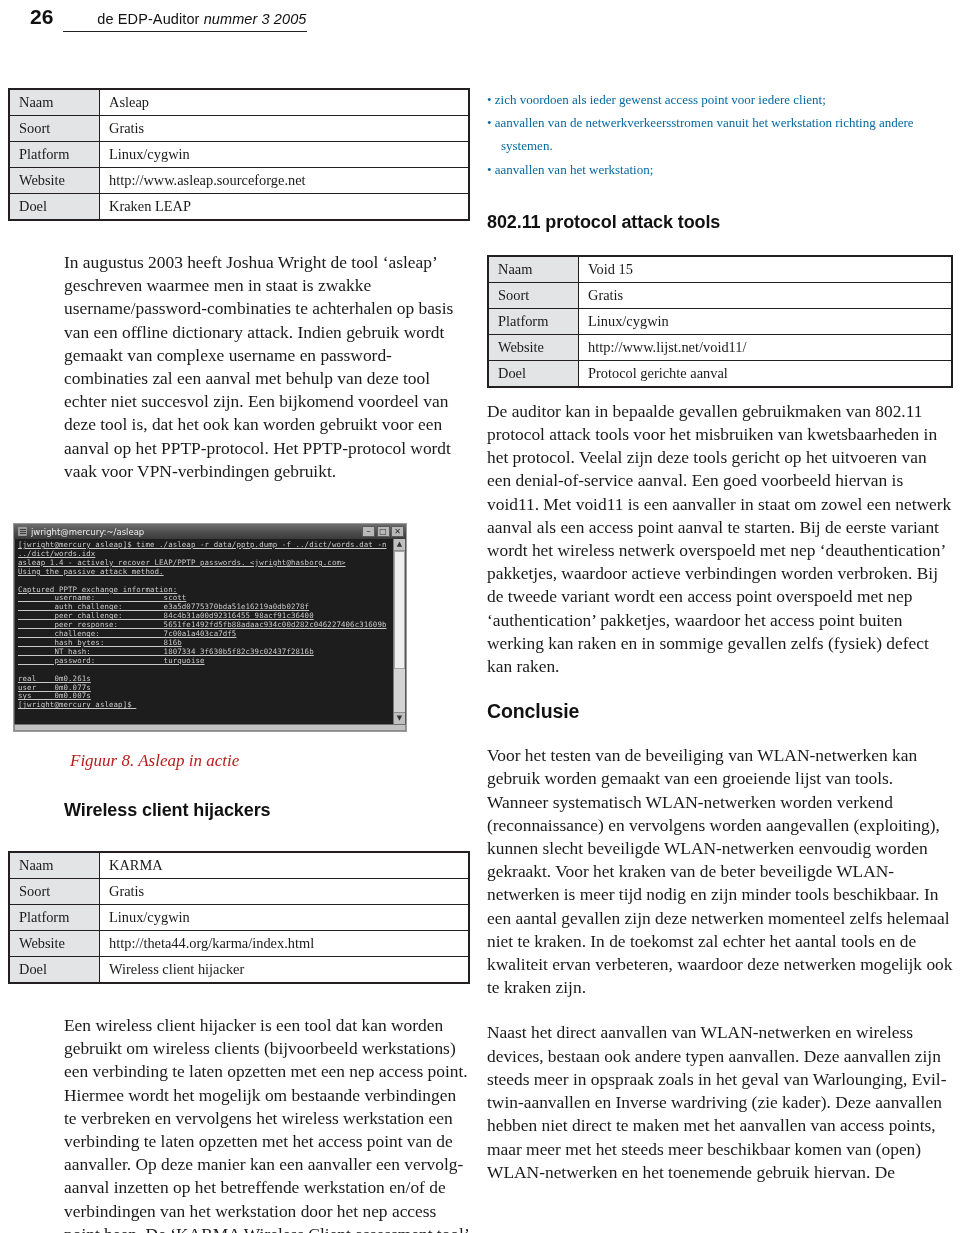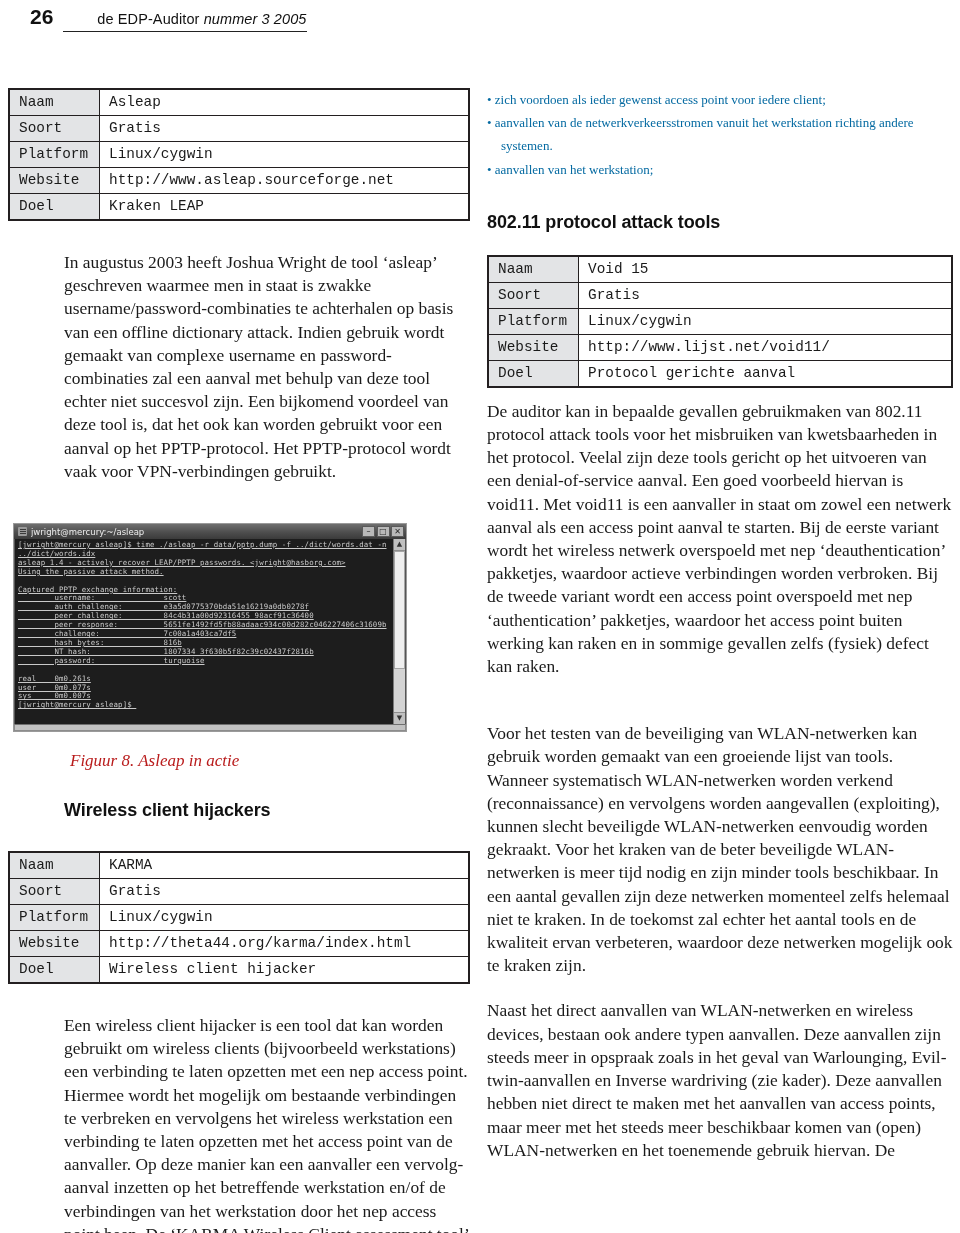--- a/index.html
+++ b/index.html
@@ -68,21 +68,21 @@
   
   table.spec-table {
     border-collapse: collapse;
     width: 100%;
     table-layout: fixed;
     border: 2.2px solid #231f20;
     background: #ffffff;
   }
   table.spec-table td {
     border: 1.1px solid #231f20;
-    font-family: Liberation Mono, monospace;
+    font-family: Liberation Serif, serif;
     font-size: 14.4px;
     line-height: 16px;
     padding: 4px 8px 5px 9px;
     vertical-align: middle;
     color: #1a1a1a;
     height: 16px;
   }
   table.spec-table td.key {
     width: 72px;
     background: #e3e4e6;
@@ -435,20 +435,21 @@
       </tr>
     </tbody>
   </table>
 
   <div class="gap-sm"></div>
 
   <p class="body-text">De auditor kan in bepaalde gevallen gebruikmaken van 802.11 protocol attack tools voor het misbruiken van kwetsbaarheden in het protocol. Veelal zijn deze tools gericht op het uitvoeren van een denial-of-service aanval. Een goed voorbeeld hiervan is void11. Met void11 is een aanvaller in staat om zowel een netwerk aanval als een access point aanval te starten. Bij de eerste variant wordt het wireless netwerk overspoeld met nep ‘deauthentication’ pakketjes, waardoor actieve verbindingen worden verbroken. Bij de tweede variant wordt een access point overspoeld met nep ‘authentication’ pakketjes, waardoor het access point buiten werking kan raken en in sommige gevallen zelfs (fysiek) defect kan raken.</p>
 
   <div class="gap-md"></div>
 
+  <h2 class="section-heading" style="font-size:19.5px;">Conclusie</h2>
 
   <div class="gap-md"></div>
 
   <p class="body-text">Voor het testen van de beveiliging van WLAN-netwerken kan gebruik worden gemaakt van een groeiende lijst van tools. Wanneer systematisch WLAN-netwerken worden verkend (reconnaissance) en vervolgens worden aangevallen (exploiting), kunnen slecht beveiligde WLAN-netwerken eenvoudig worden gekraakt. Voor het kraken van de beter beveiligde WLAN-netwerken is meer tijd nodig en zijn minder tools beschikbaar. In een aantal gevallen zijn deze netwerken momenteel zelfs helemaal niet te kraken. In de toekomst zal echter het aantal tools en de kwaliteit ervan verbeteren, waardoor deze netwerken mogelijk ook te kraken zijn.</p>
 
   <div class="gap-md"></div>
 
   <p class="body-text">Naast het direct aanvallen van WLAN-netwerken en wireless devices, bestaan ook andere typen aanvallen. Deze aanvallen zijn steeds meer in opspraak zoals in het geval van Warlounging, Evil-twin-aanvallen en Inverse wardriving (zie kader). Deze aanvallen hebben niet direct te maken met het aanvallen van access points, maar meer met het steeds meer beschikbaar komen van (open) WLAN-netwerken en het toenemende gebruik hiervan. De</p>
 
 </div>

